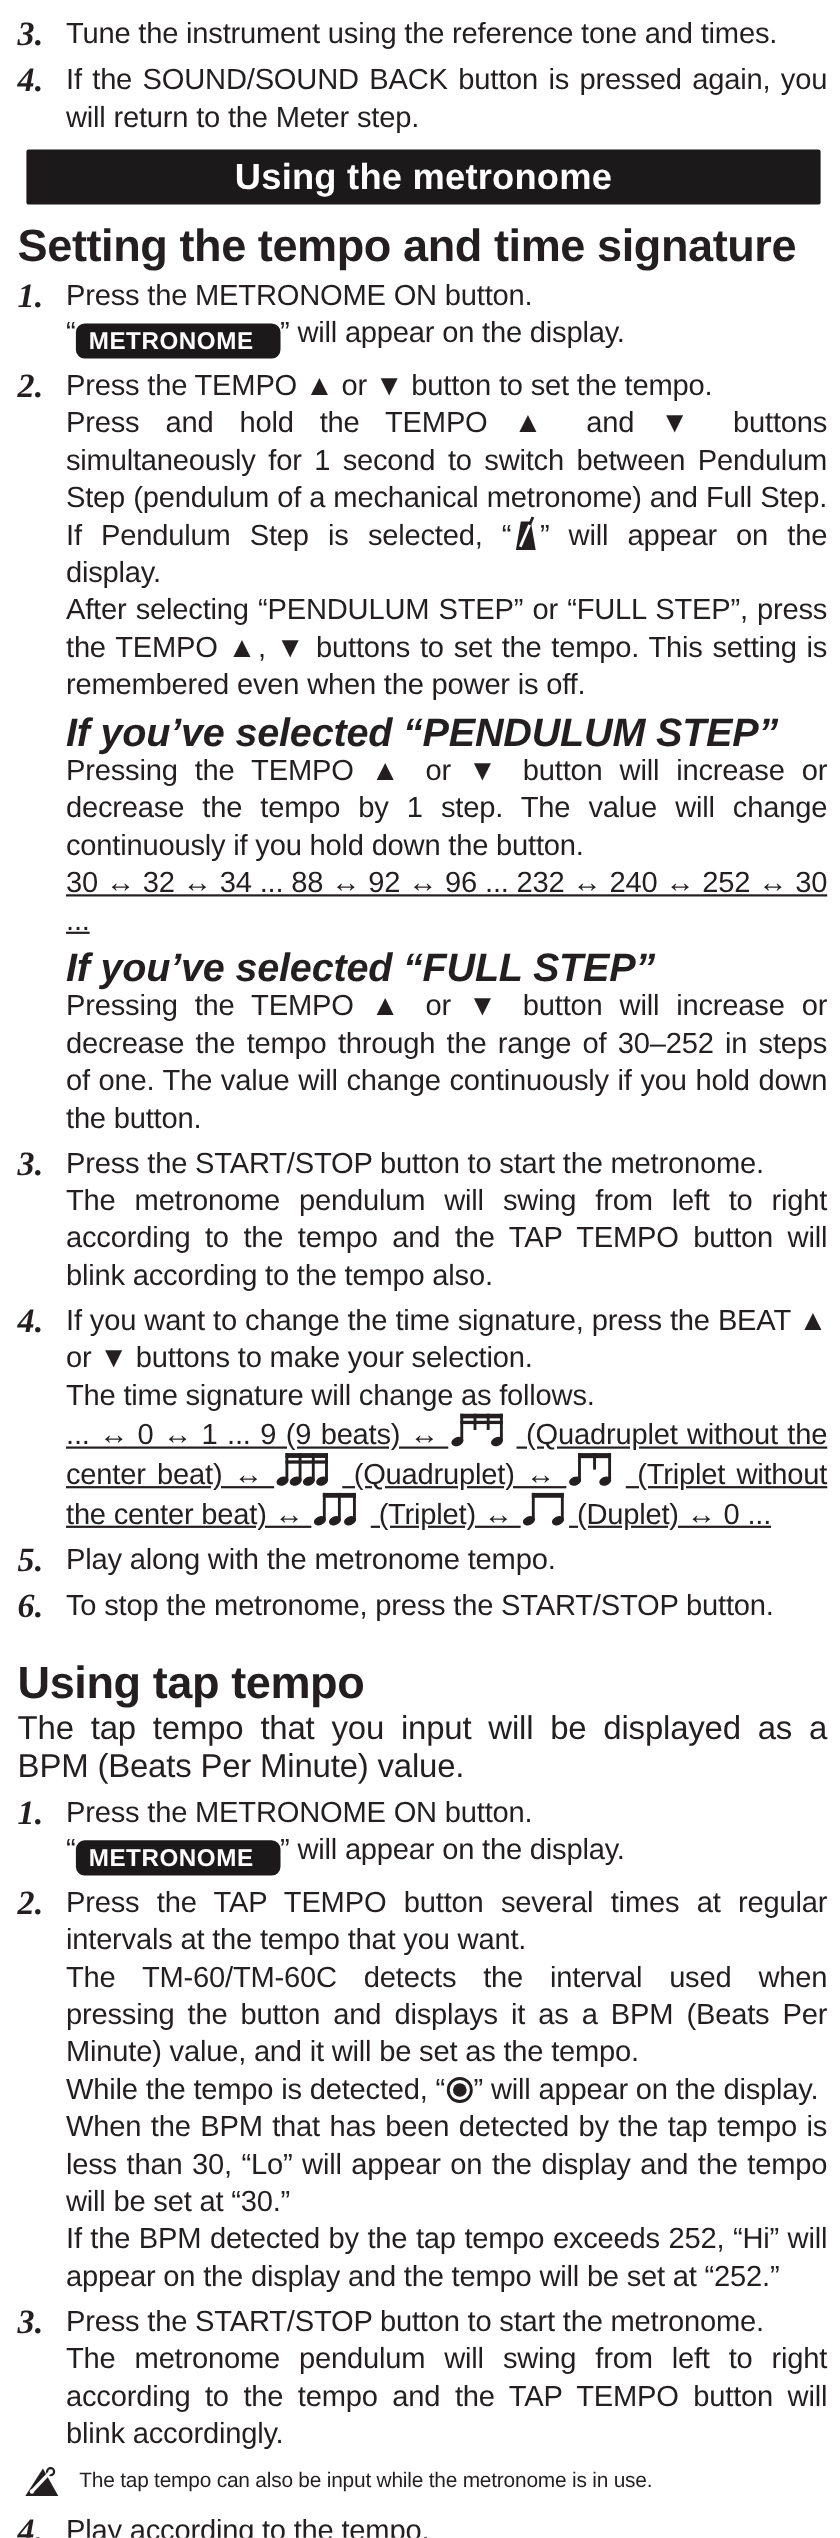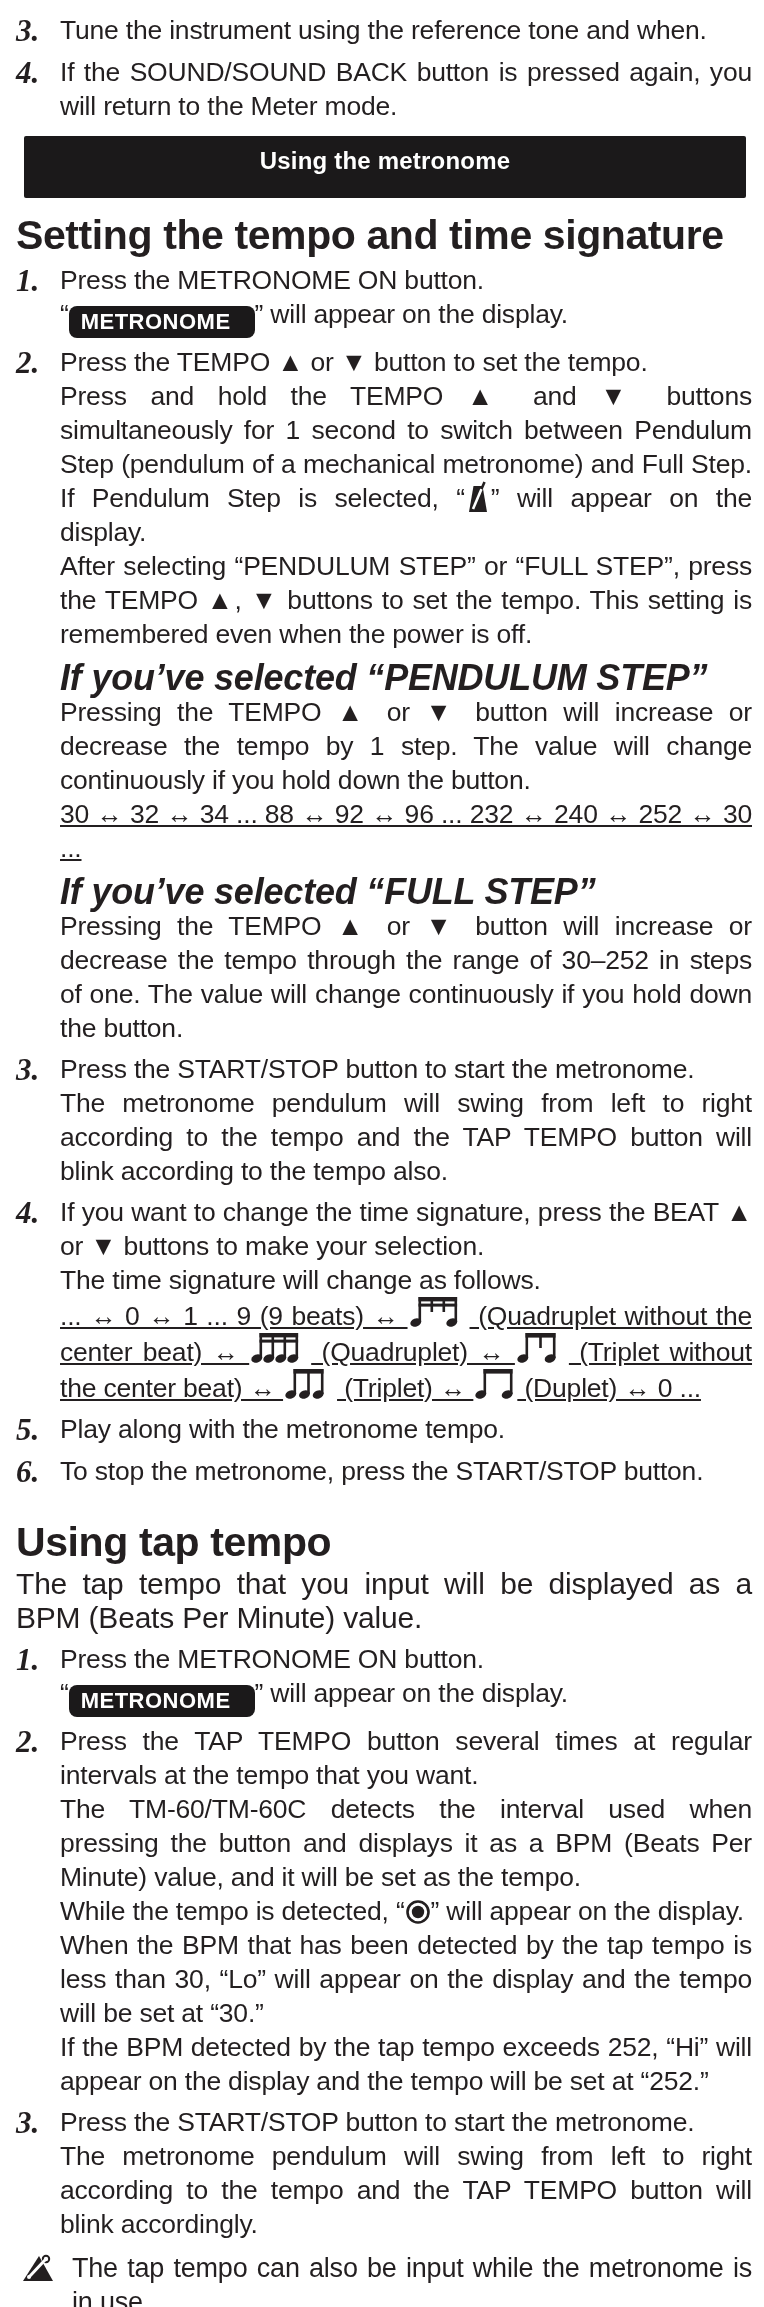--- a/index.html
+++ b/index.html
@@ -17,23 +17,23 @@
     flex:0 0 44px;
     font-family:"Liberation Serif","DejaVu Serif",serif;
     font-style:italic; font-weight:bold;
     font-size:31px; line-height:34px; padding-top:1px;
   }
   .step-body { flex:1; font-size:26.5px; line-height:34px; letter-spacing:-0.2px; text-align:justify; }
   .step-body p { text-align:justify; }
 
   
   .banner {
-    margin:13px 6px 16px 8px; height:62px;
+    margin:13px 6px 16px 8px; height:50px;
     background:#1b191a; color:#ffffff;
-    font-size:24px; font-weight:bold; letter-spacing:0.2px;
+    font-size:33px; font-weight:bold; letter-spacing:0.2px;
     text-align:center; line-height:50px; border-radius:2px;
   }
 
   h2.sec {
     font-size:41px; font-weight:bold; letter-spacing:-0.4px;
     margin:12px 0 4px 0; line-height:42px;
   }
   h2.sec.tap { margin-top:32px; }
 
   .subhead {
@@ -53,37 +53,37 @@
 
   .icon-inline { vertical-align:-5px; }
   .icon-metro  { vertical-align:-6px; margin:0 1px; }
   .note-svg    { vertical-align:-3px; margin:0 2px; }
 
   .seq { text-align:justify;text-decoration:underline; }
 
   
   .tip { display:flex; margin-top:10px; }
   .tip-iconcol { flex:0 0 56px; padding:2px 0 0 6px; }
-  .tip-body { flex:1; font-size:27px; line-height:34px; letter-spacing:-0.2px; text-align:justify; }
+  .tip-body { flex:1; font-size:19px; line-height:34px; letter-spacing:-0.2px; text-align:justify; }
 </style>
 </head>
 <body>
 
 <div class="page">
 
   <div class="step">
     <span class="step-num">3.</span>
     <div class="step-body">
-      <p>Tune the instrument using the reference tone and when.</p>
+      <p>Tune the instrument using the reference tone and times.</p>
     </div>
   </div>
   <div class="step">
     <span class="step-num">4.</span>
     <div class="step-body">
-      <p>If the SOUND/SOUND BACK button is pressed again, you will return to the Meter mode.</p>
+      <p>If the SOUND/SOUND BACK button is pressed again, you will return to the Meter step.</p>
     </div>
   </div>
 
   <div class="banner">
     <span>Using the metronome</span>
   </div>
 
   <h2 class="sec">Setting the tempo and time signature</h2>
 
   <div class="step">

